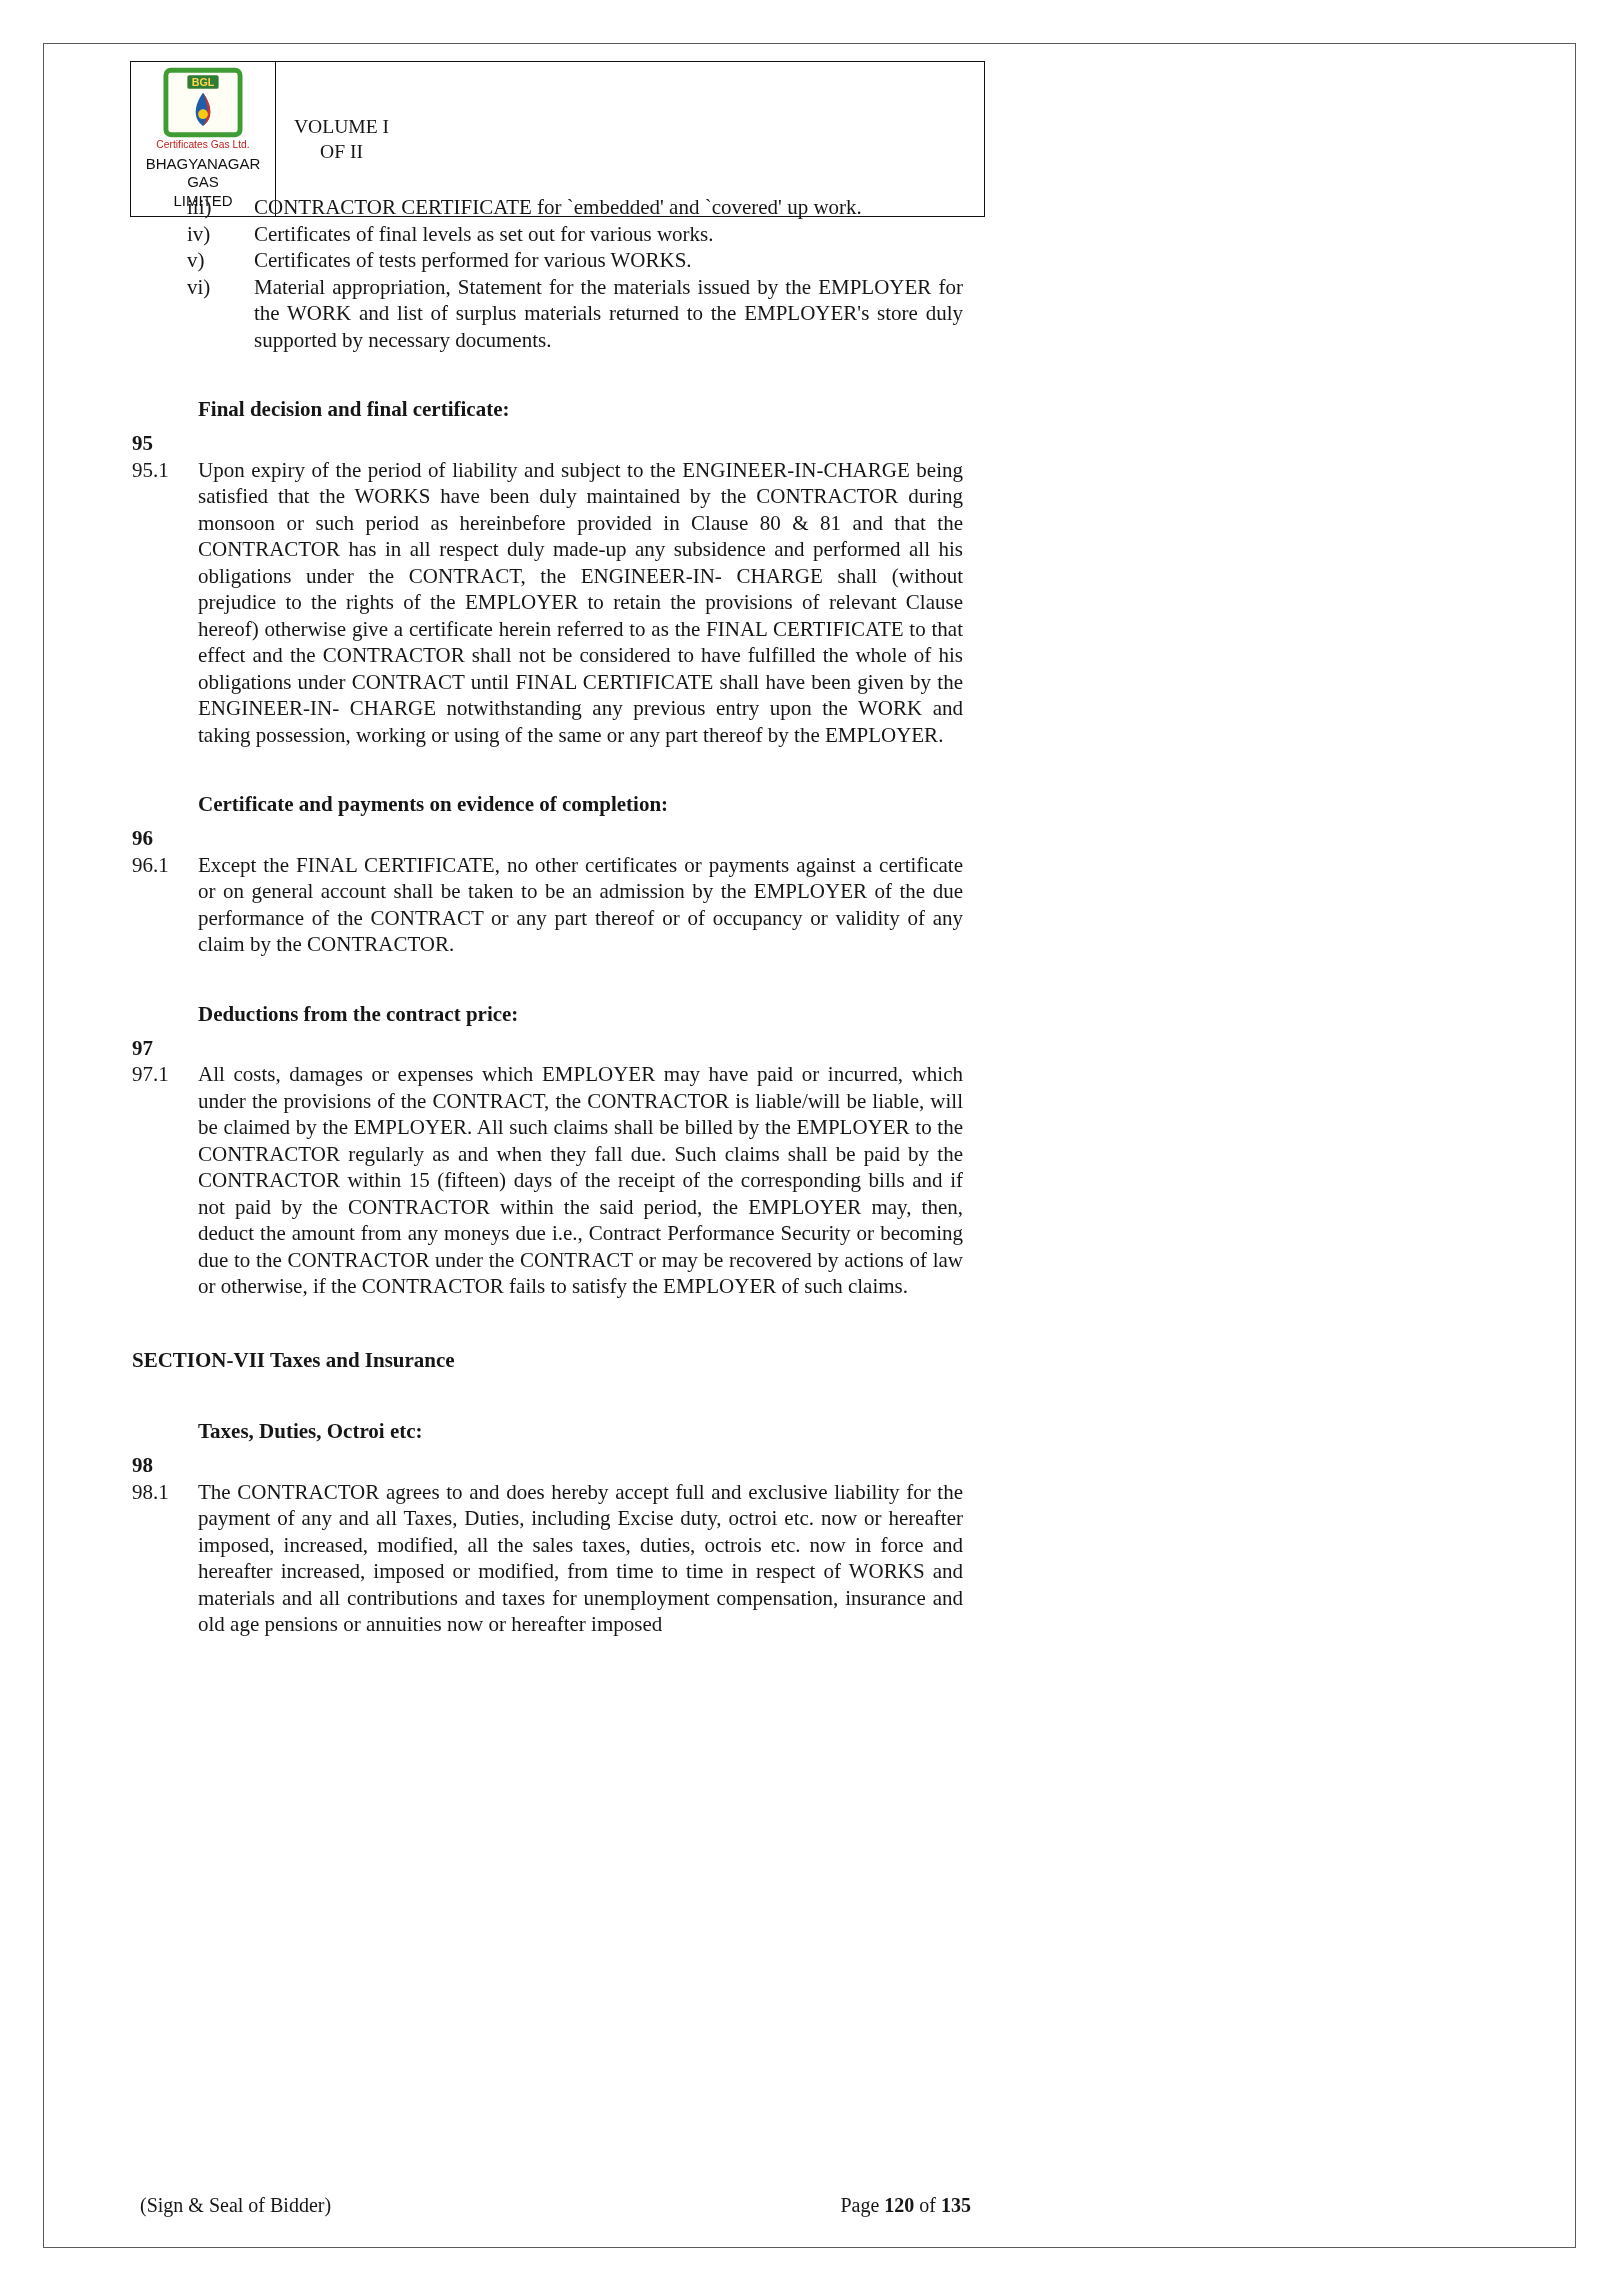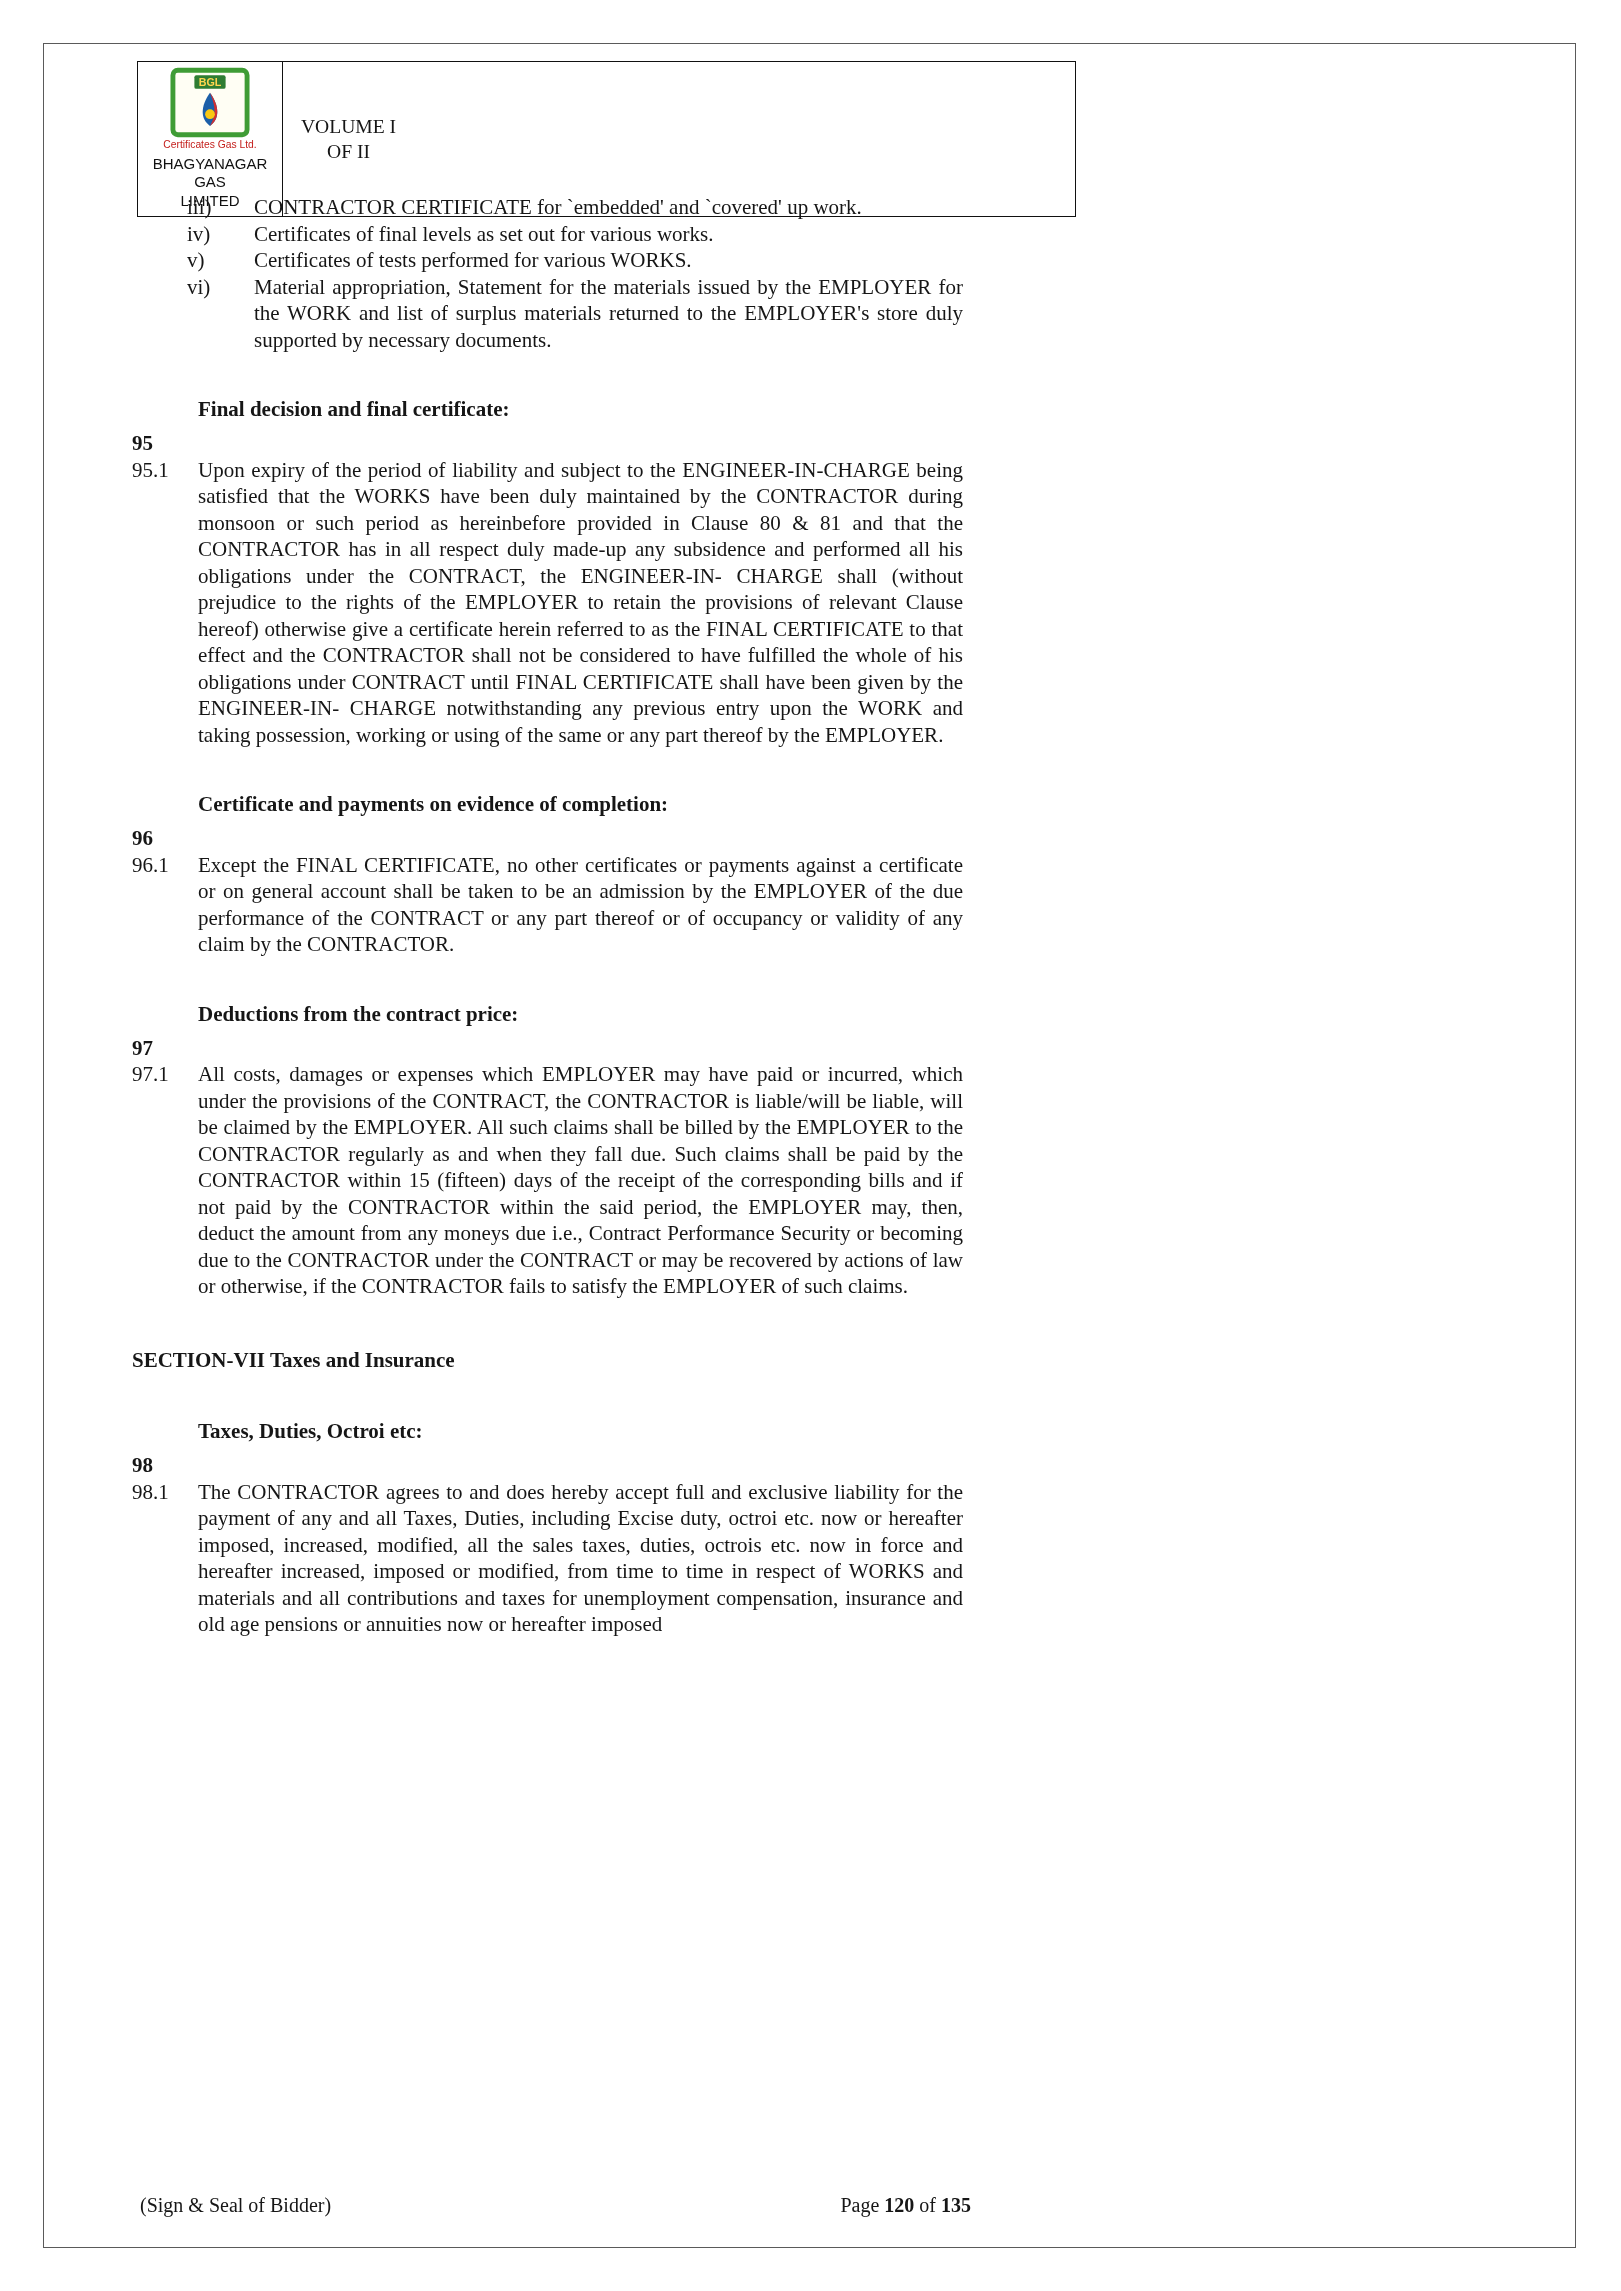--- a/index.html
+++ b/index.html
@@ -7,21 +7,21 @@
     width:1621px; height:2292px; position:relative; background:#ffffff;
     font-family:"Liberation Serif","DejaVu Serif",serif; color:#161616;
     overflow:hidden;
   }
   .frame {
     position:absolute; left:43px; top:43px; width:1533px; height:2205px;
     border:1px solid #5a5a5a; box-sizing:border-box;
   }
   
   .header-table {
-    position:absolute; left:137px; top:61px; width:939px;
+    position:absolute; left:130px; top:61px; width:855px;
     display:flex; border:1px solid #111; box-sizing:border-box; background:#fff;
   }
   .hcell { box-sizing:border-box; }
   .logo-cell {
     width:145px; border-right:1px solid #111; padding:4.9px 3.9px 5.9px;
     display:flex; flex-direction:column; align-items:center;
   }
   .logo-caption {
     font-family:"Liberation Sans",sans-serif; font-size:10.3px; color:#c4201d;
     margin-top:1px; line-height:11.8px; text-align:center;

